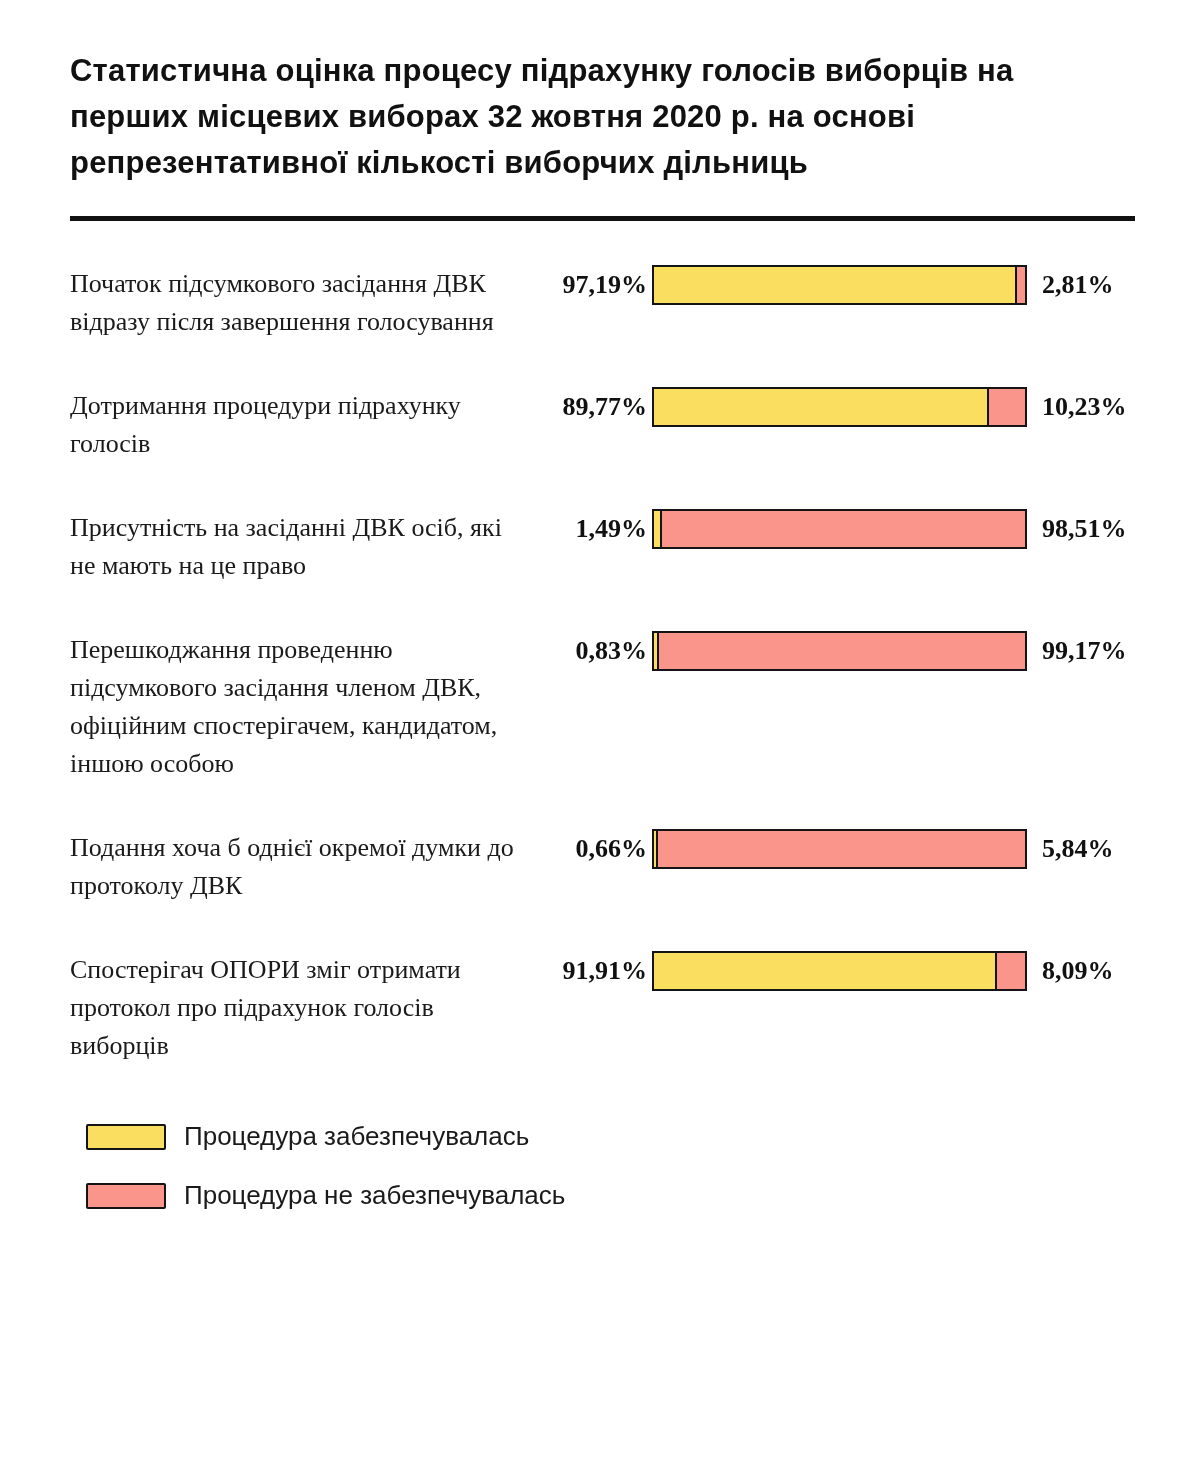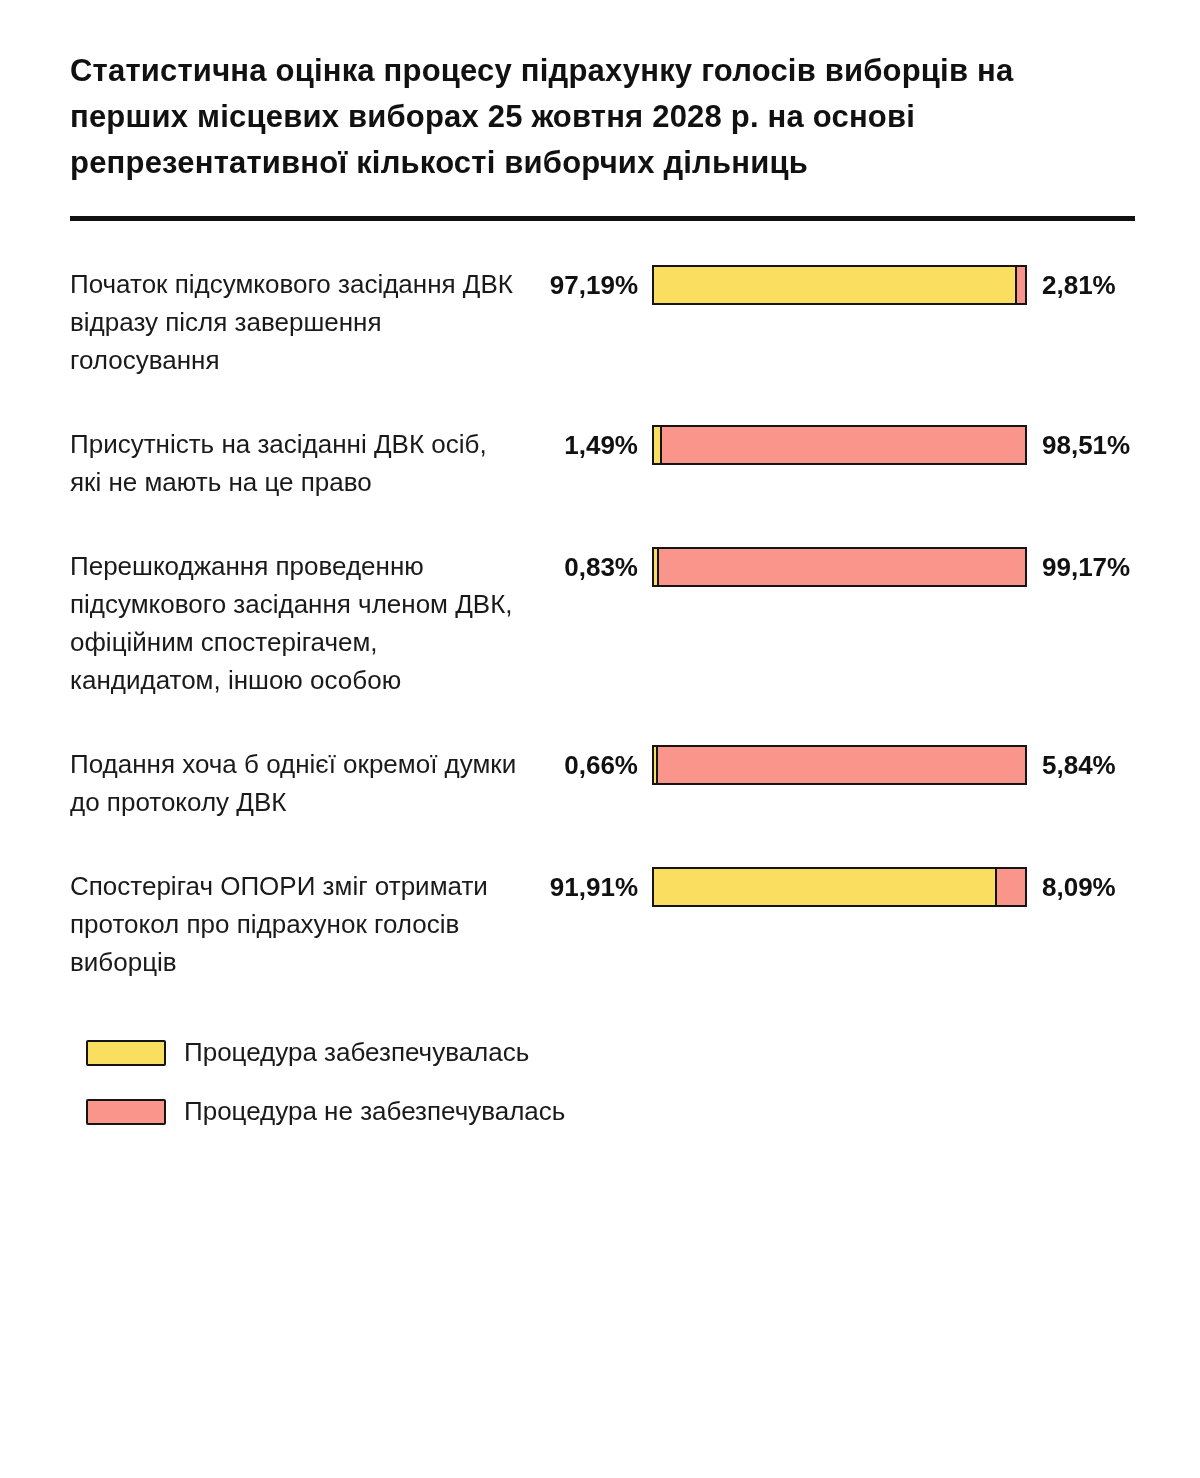--- a/index.html
+++ b/index.html
@@ -36,33 +36,34 @@
     color: #1a1a1a;
   }
   .rows {
     margin-top: 44px;
   }
   .row {
     display: grid;
     grid-template-columns: 460px 122px 375px auto;
     align-items: start;
     margin-bottom: 46px;
+    font-family: Liberation Serif, serif;
   }
   .row-label {
     font-size: 26px;
     line-height: 38px;
     color: #1a1a1a;
     padding-right: 10px;
   }
   .row-left-val {
     font-size: 26px;
     font-weight: 700;
     line-height: 40px;
     text-align: right;
-    padding-right: 14px;
+    padding-right: 5px;
     white-space: nowrap;
   }
   .bar {
     height: 40px;
     border: 2px solid #141414;
     display: flex;
     overflow: hidden;
     background: var(--no);
   }
   .seg { height: 100%; }
@@ -92,37 +93,46 @@
   }
   .swatch-yes { background: var(--yes); }
   .swatch-no  { background: var(--no); }
   .legend-label { font-size: 26px; color: #1a1a1a; }
 </style>
 </head>
 <body>
 
 <div class="page">
 
-  <h1 class="title">Статистична оцінка процесу підрахунку голосів виборців на перших місцевих виборах 25 жовтня 2028 р. на основі репрезентативної кількості виборчих дільниць</h1>
+  <h1 class="title">Статистична оцінка процесу підрахунку голосів виборців на перших місцевих виборах 32 жовтня 2020 р. на основі репрезентативної кількості виборчих дільниць</h1>
 
   <div class="divider"></div>
 
 
   <div class="rows">
     <div class="row">
       <div class="row-label">Початок підсумкового засідання ДВК відразу після завершення голосування</div>
       <div class="row-left-val">97,19%</div>
       <div class="bar">
         <div class="seg seg-yes" style="width: 97.19%;"></div>
         <div class="seg seg-no"></div>
       </div>
       <div class="row-right-val">2,81%</div>
     </div>
 
 
+    <div class="row">
+      <div class="row-label">Дотримання процедури підрахунку голосів</div>
+      <div class="row-left-val">89,77%</div>
+      <div class="bar">
+        <div class="seg seg-yes" style="width: 89.77%;"></div>
+        <div class="seg seg-no"></div>
+      </div>
+      <div class="row-right-val">10,23%</div>
+    </div>
 
     <div class="row">
       <div class="row-label">Присутність на засіданні ДВК осіб, які не мають на це право</div>
       <div class="row-left-val">1,49%</div>
       <div class="bar">
         <div class="seg seg-yes" style="width: 1.49%;"></div>
         <div class="seg seg-no"></div>
       </div>
       <div class="row-right-val">98,51%</div>
     </div>

